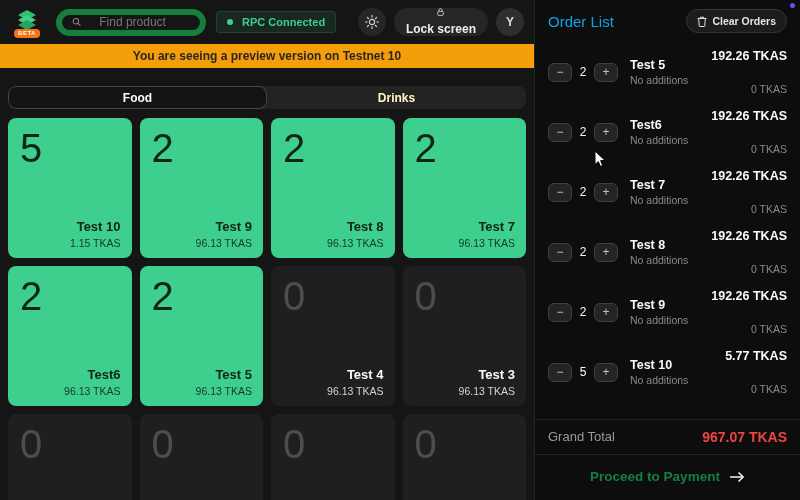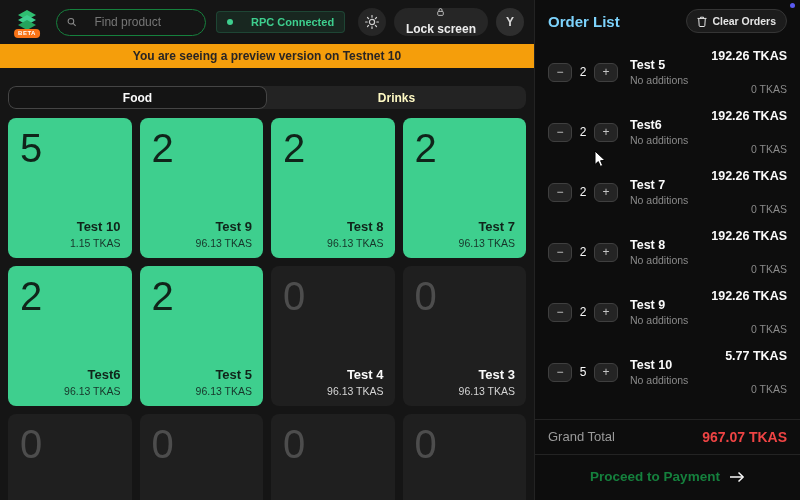--- a/index.html
+++ b/index.html
@@ -8,26 +8,26 @@
   .app { position:relative; width:800px; height:500px; }
 
   
   .left { position:absolute; left:0; top:0; width:534px; height:500px; background:#151515; }
 
   .topbar { height:44px; display:flex; align-items:center; padding:0 10px; }
   .logo-wrap { position:relative; width:34px; height:34px; display:flex; align-items:center; justify-content:center; }
   .beta-badge { position:absolute; bottom:1px; left:50%; transform:translateX(-50%);
     background:#f97316; color:#fff; font-size:6px; font-weight:bold; letter-spacing:.5px;
     padding:1px 4px; border-radius:4px; line-height:1.2; }
-  .search { margin-left:12px; width:150px; height:27px; border:1px solid #15803d; border-radius:14px;
+  .search { margin-left:12px; width:150px; height:27px; border:6px solid #15803d; border-radius:14px;
     display:flex; align-items:center; padding:0 10px; gap:18px; background:transparent; }
   .search input { background:transparent; border:none; outline:none; color:#e5e5e5; font-size:12px; width:100%;
     font-family:"Liberation Sans", sans-serif; }
   .search input::placeholder { color:#767676; }
-  .rpc { margin-left:10px; display:flex; align-items:center; gap:18px; background:rgba(62,207,142,.10);
+  .rpc { margin-left:10px; display:flex; align-items:center; gap:9px; background:rgba(62,207,142,.10);
     border:1px solid rgba(62,207,142,.18); border-radius:4px; padding:4px 10px; }
   .rpc .dot { width:6px; height:6px; border-radius:50%; background:#3ecf8e; }
   .rpc span { color:#3ecf8e; font-size:11px; font-weight:bold; }
   .topbar .spacer { flex:1; }
   .icon-btn { width:28px; height:28px; border-radius:50%; background:#262626; display:flex;
     align-items:center; justify-content:center; margin-left:8px; cursor:pointer; border:none; }
   .lock-btn { height:28px; border-radius:14px; background:#262626; display:flex; align-items:center;
     gap:6px; padding:0 12px; margin-left:8px; color:#ececec; font-size:12px; font-weight:bold; border:none; cursor:pointer;flex-direction:column; }
   .avatar { width:28px; height:28px; border-radius:50%; background:#2e2e2e; color:#d9d9d9;
     display:flex; align-items:center; justify-content:center; font-size:12px; font-weight:bold; margin-left:8px; }
@@ -50,21 +50,21 @@
   .card .meta { position:absolute; right:11px; bottom:9px; text-align:right; }
   .card .name { font-size:13px; font-weight:bold; }
   .card .price { font-size:10.5px; margin-top:3px; }
   .card.green .name { color:#10241a; } .card.green .price { color:#17352a; }
   .card.dark .name { color:#fafafa; } .card.dark .price { color:#d4d4d4; }
 
   
   .right { position:absolute; left:534px; top:0; width:266px; height:500px; background:#0d0d0d;
     border-left:1px solid #232323; display:flex; flex-direction:column; }
   .panel-head { height:42px; display:flex; align-items:center; justify-content:space-between; padding:0 13px; }
-  .panel-title { color:#7dd3fc; font-size:15px; font-weight:bold; }
+  .panel-title { color:#0ea5e9; font-size:15px; font-weight:normal; }
   .clear-btn { display:flex; align-items:center; gap:5px; background:#1c1c1c; border:1px solid #353535;
     border-radius:13px; height:24px; padding:0 10px; color:#e5e5e5; font-size:10.5px; font-weight:bold; cursor:pointer; }
   .order-list { flex:1; overflow:hidden; }
   .order-row { display:flex; align-items:center; padding:7px 13px; }
   .step-btn { width:24px; height:19px; background:#242424; border:1px solid #3f3f3f; border-radius:6px;
     color:#c3c3c3; font-size:12px; line-height:1; display:flex; align-items:center; justify-content:center; cursor:pointer; }
   .step-qty { width:22px; text-align:center; color:#fafafa; font-size:12px; }
   .order-info { flex:1; margin-left:12px; }
   .order-name { color:#fafafa; font-size:12.5px; font-weight:bold; }
   .order-note { color:#8a8a8a; font-size:10.5px; margin-top:2px; }

